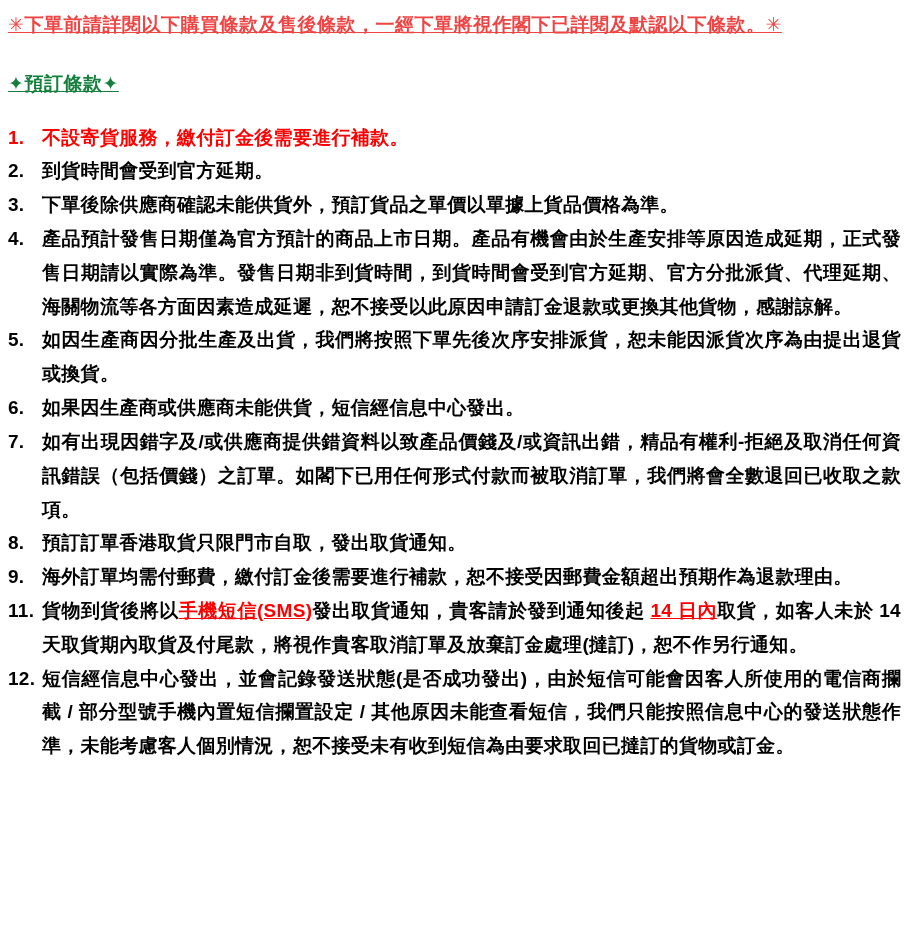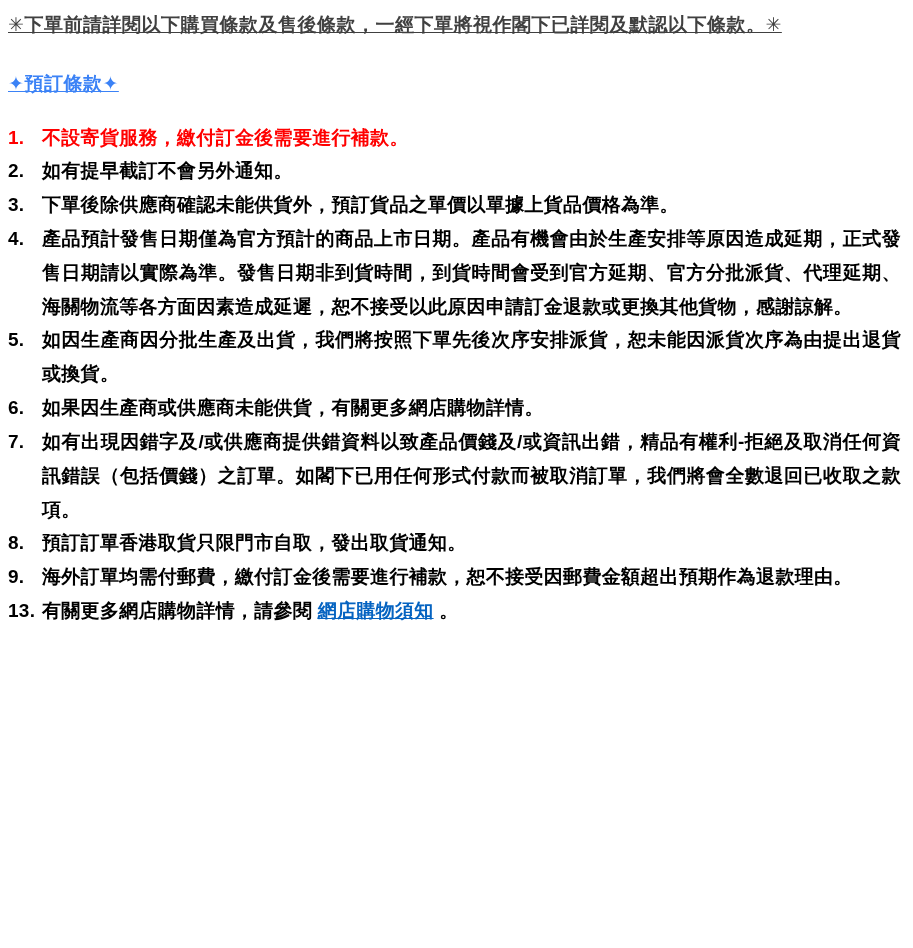--- a/index.html
+++ b/index.html
@@ -12,28 +12,28 @@
     min-height: 948px;
     box-sizing: border-box;
     padding: 8px 12px 10px 8px;
     font-family: "Liberation Sans", "DejaVu Sans", sans-serif;
     font-weight: bold;
     font-size: 19px;
     color: #000000;
     overflow: hidden;
   }
   .page-title {
-    color: #404040;
+    color: #ef4444;
     text-decoration: underline;
     line-height: 1.4;
     margin: 4px 0 32px 0;
     letter-spacing: 0.5px;
   }
   .section-header {
-    color: #3b82f6;
+    color: #15803d;
     text-decoration: underline;
     margin: 0 0 24px 0;
     letter-spacing: 0.5px;
   }
   .terms {
     width: 100%;
   }
   .term-item {
     display: flex;
     line-height: 1.78;
@@ -70,47 +70,51 @@
 
 <div class="section-header">✦預訂條款✦</div>
 
 <div class="terms">
     <div class="term-item red">
       <span class="term-number">1.</span>
       <span class="term-text"><span>不設寄貨服務，繳付訂金後需要進行補款。</span></span>
     </div>
     <div class="term-item">
       <span class="term-number">2.</span>
-      <span class="term-text"><span>如有提早截訂不會另外通知。</span></span>
+      <span class="term-text"><span>到貨時間會受到官方延期。</span></span>
     </div>
     <div class="term-item">
       <span class="term-number">3.</span>
       <span class="term-text"><span>下單後除供應商確認未能供貨外，預訂貨品之單價以單據上貨品價格為準。</span></span>
     </div>
     <div class="term-item">
       <span class="term-number">4.</span>
       <span class="term-text"><span>產品預計發售日期僅為官方預計的商品上市日期。產品有機會由於生產安排等原因造成延期，正式發售日期請以實際為準。發售日期非到貨時間，到貨時間會受到官方延期、官方分批派貨、代理延期、海關物流等各方面因素造成延遲，恕不接受以此原因申請訂金退款或更換其他貨物，感謝諒解。</span></span>
     </div>
     <div class="term-item">
       <span class="term-number">5.</span>
       <span class="term-text"><span>如因生產商因分批生產及出貨，我們將按照下單先後次序安排派貨，恕未能因派貨次序為由提出退貨或換貨。</span></span>
     </div>
     <div class="term-item">
       <span class="term-number">6.</span>
-      <span class="term-text"><span>如果因生產商或供應商未能供貨，有關更多網店購物詳情。</span></span>
+      <span class="term-text"><span>如果因生產商或供應商未能供貨，短信經信息中心發出。</span></span>
     </div>
     <div class="term-item">
       <span class="term-number">7.</span>
       <span class="term-text"><span>如有出現因錯字及/或供應商提供錯資料以致產品價錢及/或資訊出錯，精品有權利-拒絕及取消任何資訊錯誤（包括價錢）之訂單。如閣下已用任何形式付款而被取消訂單，我們將會全數退回已收取之款項。</span></span>
     </div>
     <div class="term-item">
       <span class="term-number">8.</span>
       <span class="term-text"><span>預訂訂單香港取貨只限門市自取，發出取貨通知。</span></span>
     </div>
     <div class="term-item">
       <span class="term-number">9.</span>
       <span class="term-text"><span>海外訂單均需付郵費，繳付訂金後需要進行補款，恕不接受因郵費金額超出預期作為退款理由。</span></span>
     </div>
     <div class="term-item">
-      <span class="term-number">13.</span>
-      <span class="term-text"><span>有關更多網店購物詳情，請參閱 </span><a class="link" href="#">網店購物須知</a><span> 。</span></span>
+      <span class="term-number">11.</span>
+      <span class="term-text"><span>貨物到貨後將以</span><span class="red-underline">手機短信(SMS)</span><span>發出取貨通知，貴客請於發到通知後起 </span><span class="red-underline">14 日內</span><span>取貨，如客人未於 14 天取貨期內取貨及付尾款，將視作貴客取消訂單及放棄訂金處理(撻訂)，恕不作另行通知。</span></span>
+    </div>
+    <div class="term-item">
+      <span class="term-number">12.</span>
+      <span class="term-text"><span>短信經信息中心發出，並會記錄發送狀態(是否成功發出)，由於短信可能會因客人所使用的電信商攔截 / 部分型號手機內置短信攔置設定 / 其他原因未能查看短信，我們只能按照信息中心的發送狀態作準，未能考慮客人個別情況，恕不接受未有收到短信為由要求取回已撻訂的貨物或訂金。</span></span>
     </div>
   </div>
 
 </body></html>

